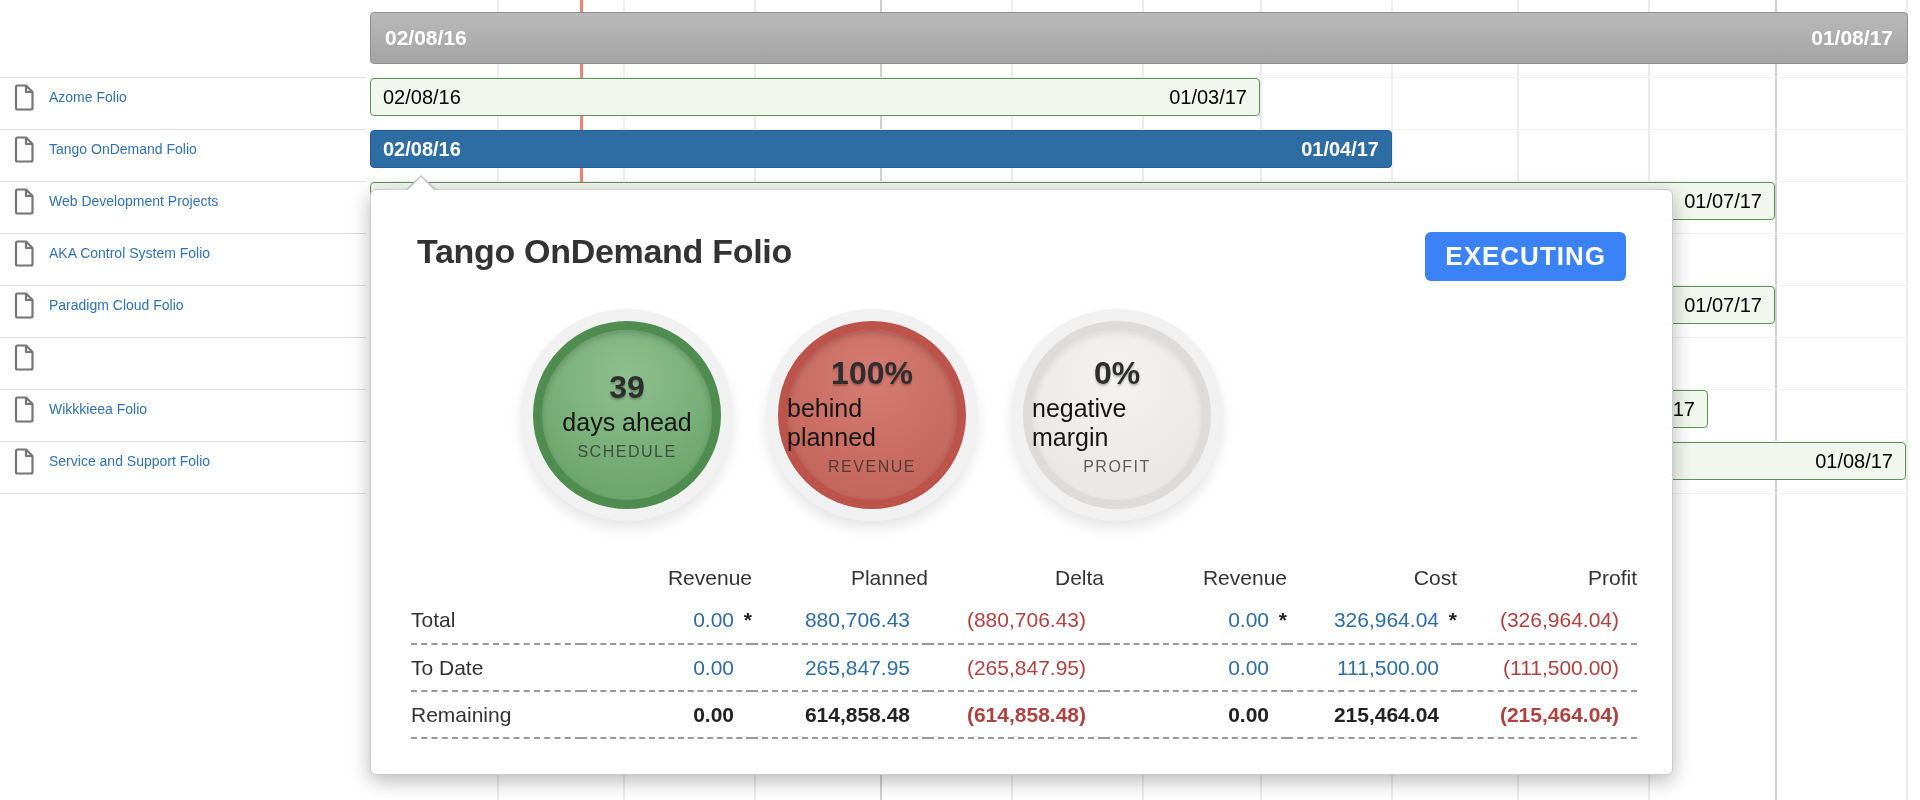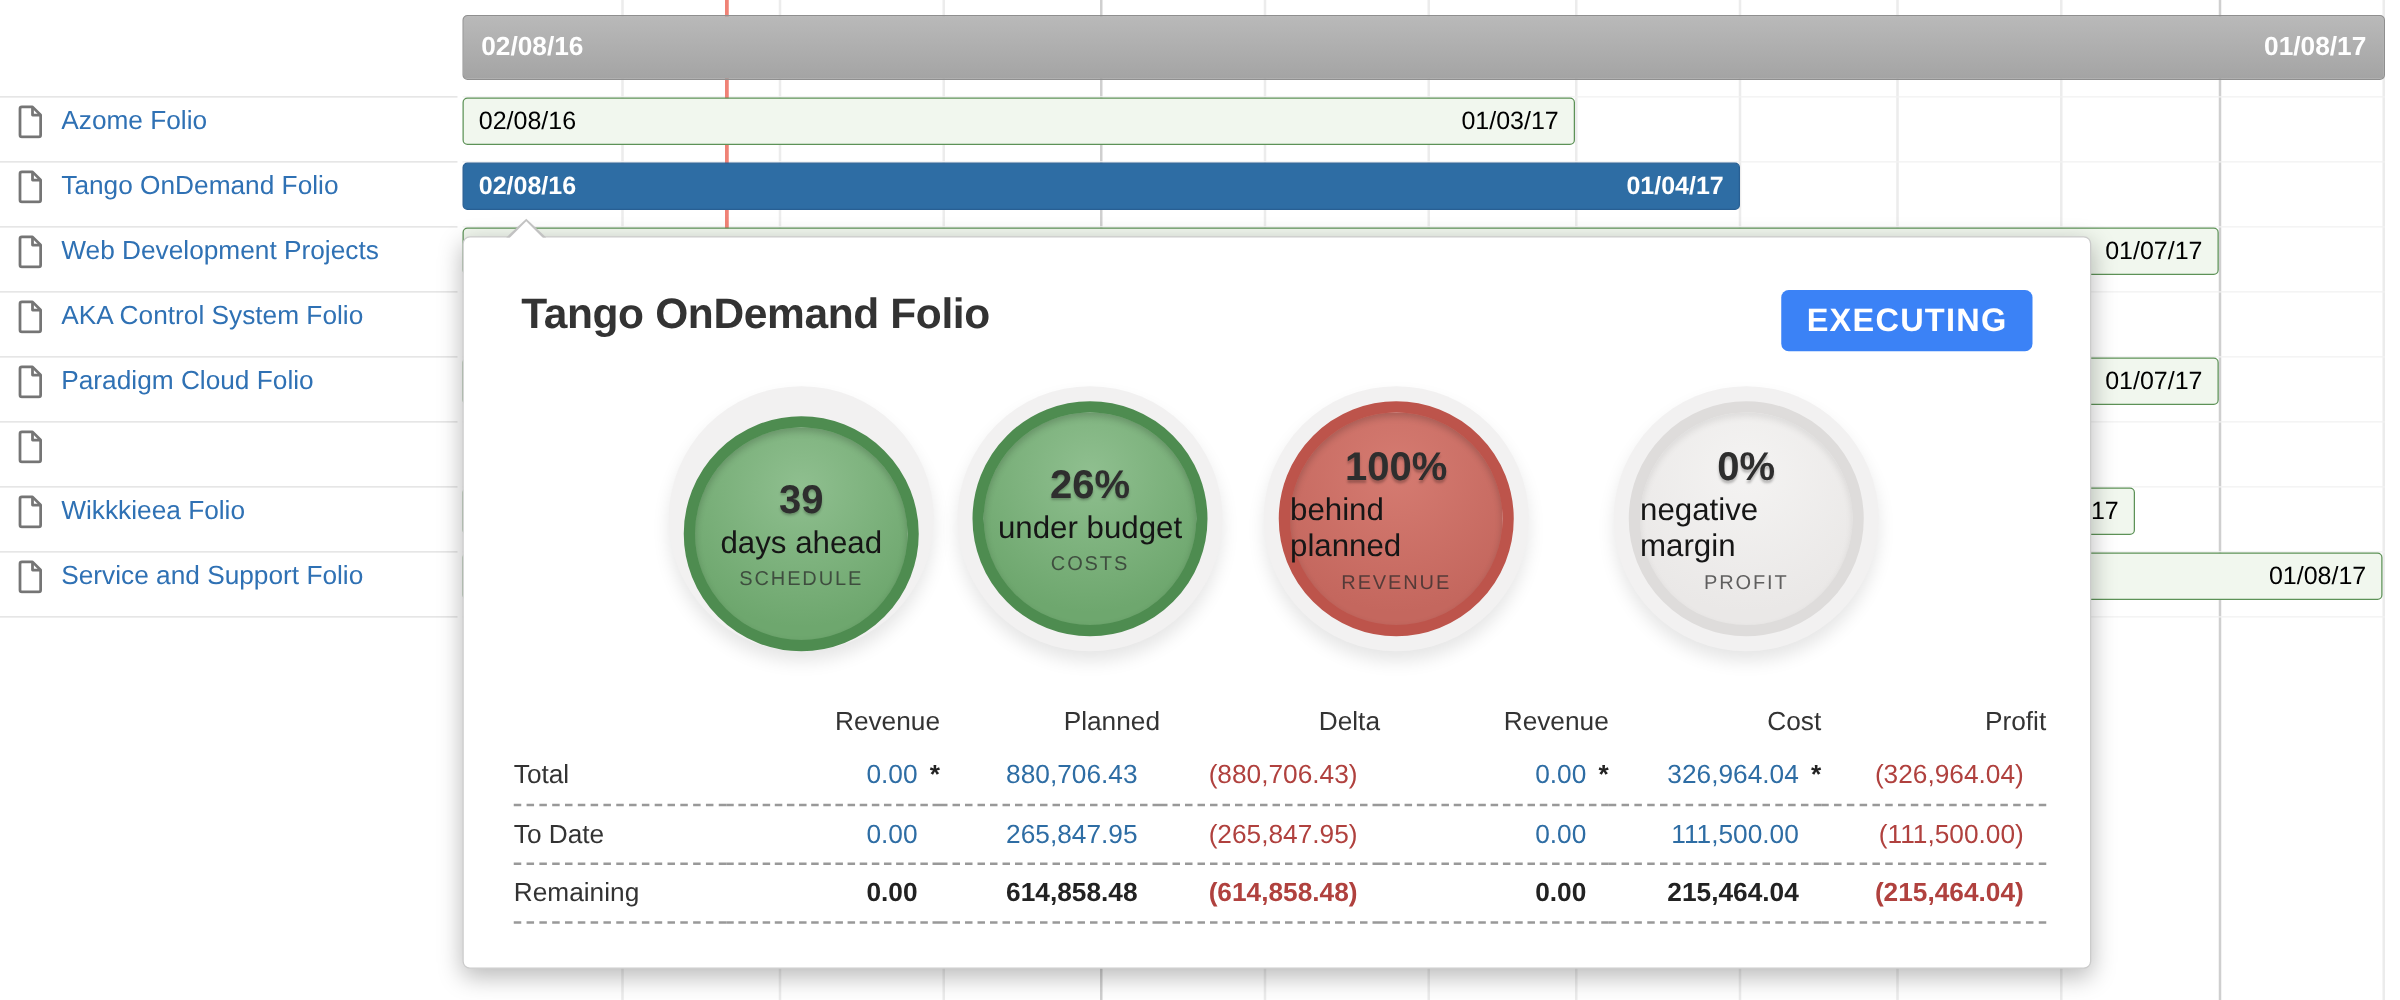--- a/index.html
+++ b/index.html
@@ -23,21 +23,21 @@
   .eye-btn { width:38px; height:26px; margin-left:6px; cursor:pointer; flex:none; }
   .tl-header { position:absolute; left:370px; top:12px; width:1538px; height:52px;
     background:linear-gradient(#b9b9b9,#a4a4a4); border:1px solid #8f8f8f; border-radius:4px;
     z-index:4; display:flex; align-items:center; justify-content:space-between;
     padding:0 14px; color:#fff; font-weight:bold; font-size:21px; }
 
   
   .side-row { position:absolute; left:14px; height:40px; display:flex; align-items:center;
     z-index:3; width:348px; }
   .side-row svg { flex:none; margin-right:14px; }
-  .side-row a { color:#2f71b4; font-size:21px; text-decoration:none; white-space:nowrap;
+  .side-row a { color:#2f71b4; font-size:14px; text-decoration:none; white-space:nowrap;
     overflow:hidden; text-overflow:ellipsis; max-width:300px; cursor:pointer; }
 
   
   .bar { position:absolute; height:38px; border-radius:4px; z-index:3; font-size:20px;
     display:flex; align-items:center; justify-content:space-between; padding:0 12px;
     cursor:pointer; }
   .bar.green { background:#f1f7ee; border:1px solid #5d9257; color:#000; }
   .bar.blue  { background:linear-gradient(#37741f0,#2e6da4); background-color:#2e6da4;
     border:1px solid #285f93; color:#fff; font-weight:bold; }
   .bar .lbl { white-space:nowrap; }
@@ -57,21 +57,21 @@
     margin:42px 46px 0 46px; }
   .popup-title { font-size:34px; font-weight:bold; color:#333; letter-spacing:-0.3px; }
   .status-badge { background:#3b82f6; color:#fff; font-weight:bold; font-size:26px;
     padding:9px 20px; border-radius:6px; letter-spacing:1px; }
 
   
   .gauges { position:relative; height:216px; margin-top:28px; }
   .gauge { position:absolute; width:212px; height:212px; border-radius:50%;
     background:#f2f1f1; box-shadow:0 8px 14px rgba(0,0,0,0.10);
     display:flex; align-items:center; justify-content:center; }
-  .gauge:nth-of-type(1){ left:164px;align-items:flex-end; } .gauge:nth-of-type(2){ left:395px; }
+  .gauge:nth-of-type(1){ left:150px; } .gauge:nth-of-type(2){ left:395px; }
   .gauge:nth-of-type(3){ left:640px; } .gauge:nth-of-type(4){ left:920px; }
   .gauge-core { width:188px; height:188px; border-radius:50%;
     display:flex; flex-direction:column; align-items:center; justify-content:center;
     box-shadow:inset 0 3px 6px rgba(0,0,0,0.18); }
   .gauge.green .gauge-core { border:9px solid #4e8c50;
     background:radial-gradient(circle at 50% 28%, #8fbf8f, #6ea76e 75%); }
   .gauge.red .gauge-core { border:9px solid #bd544b;
     background:radial-gradient(circle at 50% 28%, #d57b71, #c4675e 75%); }
   .gauge.gray .gauge-core { border:9px solid #dedcdb;
     background:radial-gradient(circle at 50% 28%, #f4f3f2, #eae8e7 75%);
@@ -229,27 +229,20 @@
       <div class="popup-title">Tango OnDemand Folio</div>
       <div class="status-badge">EXECUTING</div>
     </div>
 
     <div class="gauges" id="gauges">
         <div class="gauge green">
           <div class="gauge-core">
             <span class="g-value">39</span>
             <span class="g-label">days ahead</span>
             <span class="g-metric">SCHEDULE</span>
-          </div>
-        </div>
-        <div class="gauge green">
-          <div class="gauge-core">
-            <span class="g-value">26%</span>
-            <span class="g-label">under budget</span>
-            <span class="g-metric">COSTS</span>
           </div>
         </div>
         <div class="gauge red">
           <div class="gauge-core">
             <span class="g-value">100%</span>
             <span class="g-label">behind planned</span>
             <span class="g-metric">REVENUE</span>
           </div>
         </div>
         <div class="gauge gray">

